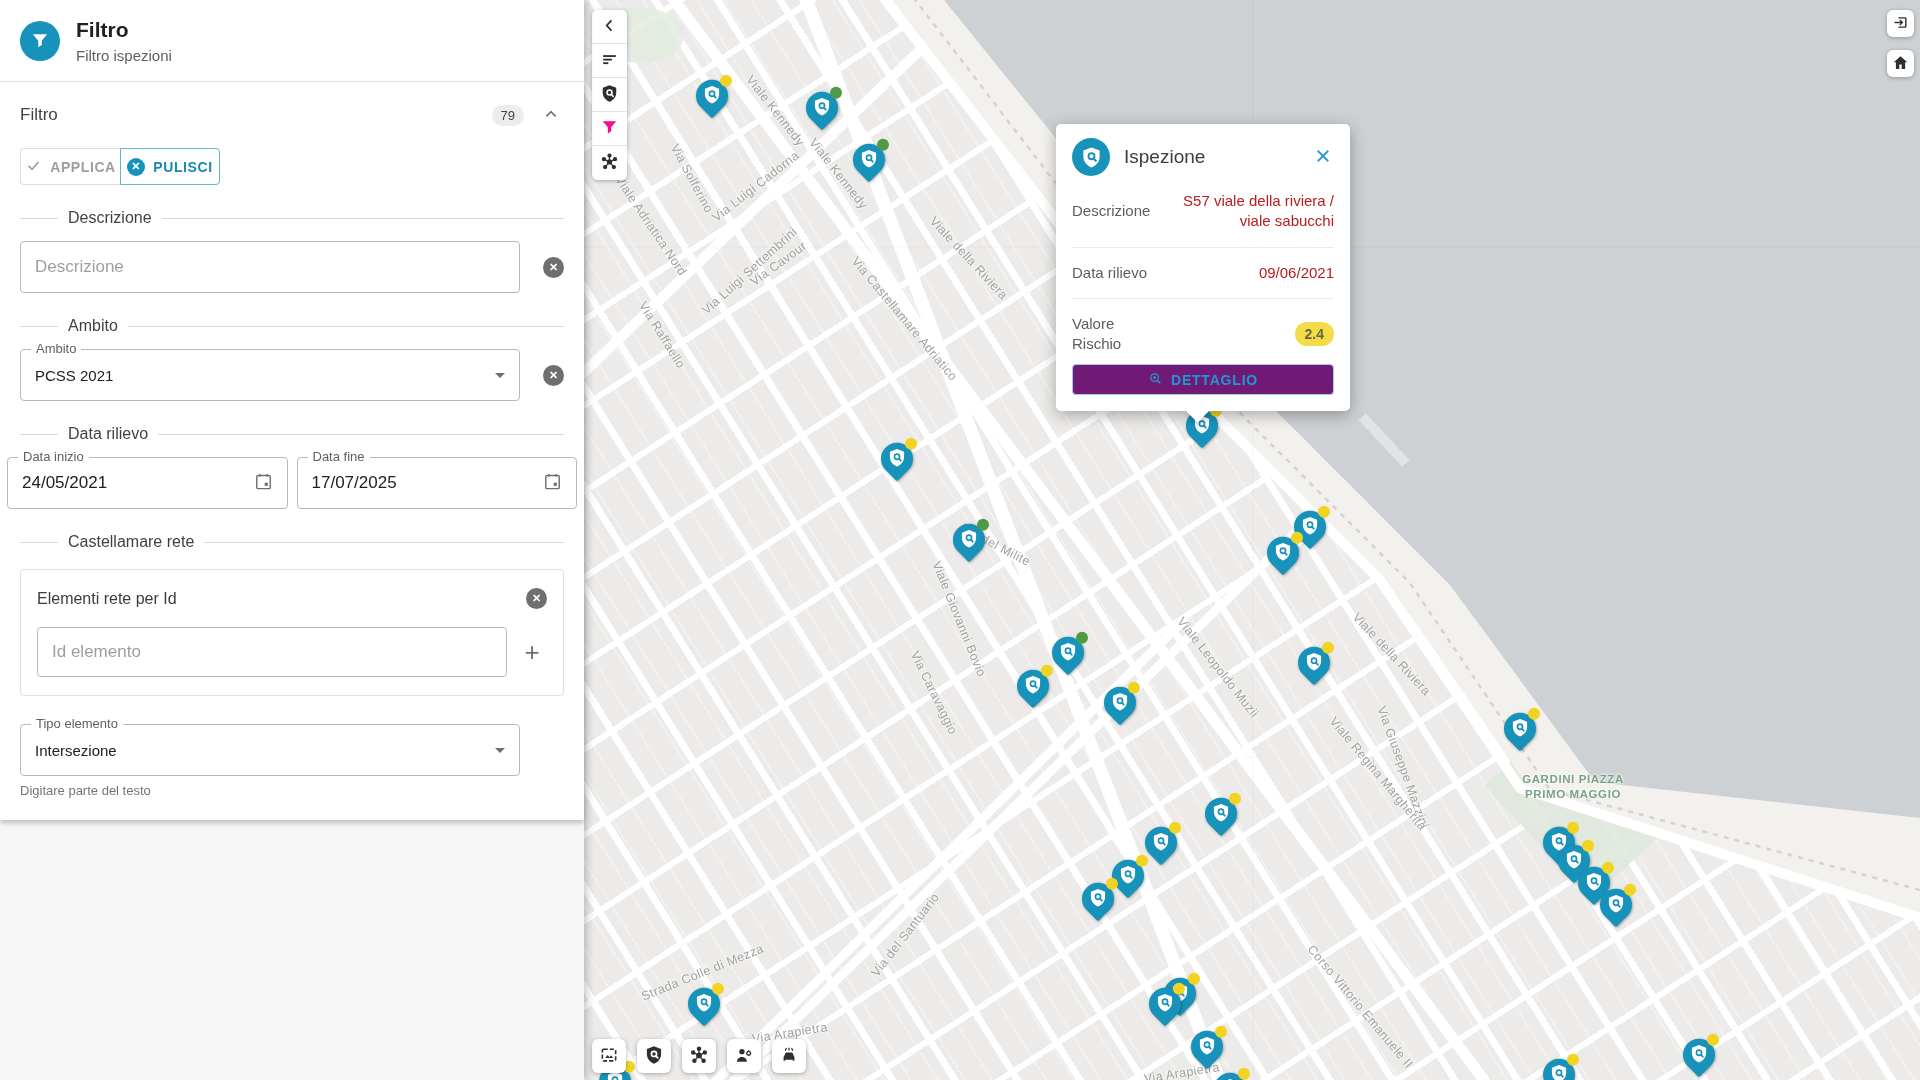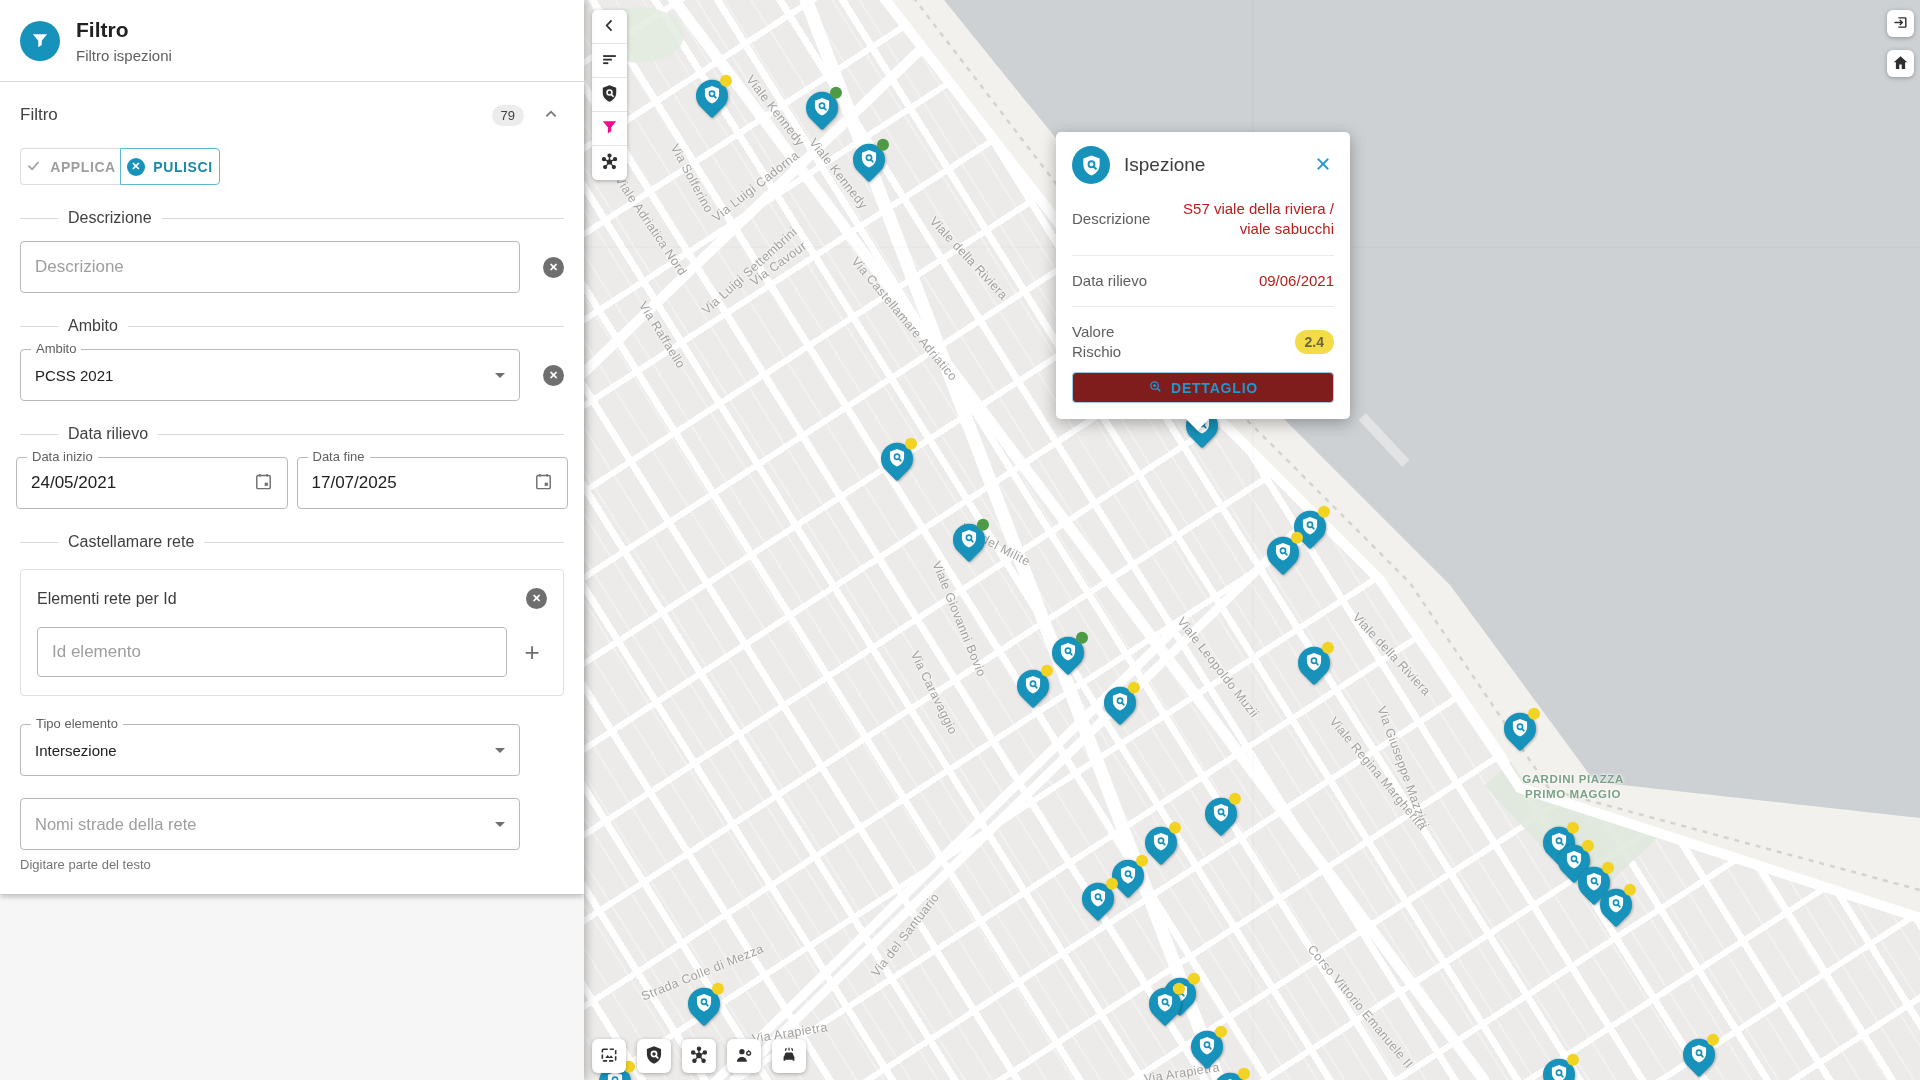--- a/index.html
+++ b/index.html
@@ -31,21 +31,21 @@
   .field-row { display:flex; align-items:center; margin:0 20px; gap:0; }
   .field { position:relative; flex:1; height:52px; border:1px solid #b9b9b9; border-radius:4px; background:#fff; display:flex; align-items:center; padding:0 14px; }
   .field input { border:0; outline:none; width:100%; font-size:17px; color:#212121; font-family:inherit; background:transparent; }
   .field input::placeholder { color:#9e9e9e; }
   .float-label { position:absolute; top:-8px; left:10px; background:#fff; padding:0 5px; font-size:13px; color:#5f5f5f; line-height:1; }
   .clear-col { width:44px; display:flex; justify-content:flex-end; }
   .gray-x { width:21px; height:21px; border-radius:50%; background:#6f6f6f; color:#fff; font-size:11px; font-weight:700; display:flex; align-items:center; justify-content:center; border:0; cursor:pointer; }
   .select-value { flex:1; font-size:15px; color:#212121; }
   .select-value.placeholder { color:#9e9e9e; font-size:16.5px; }
   .arrow-down { width:0; height:0; border-left:5px solid transparent; border-right:5px solid transparent; border-top:5px solid #6f6f6f; margin-left:8px; }
-  .date-row { display:flex; margin:0 16px; gap:9px; }
+  .date-row { display:flex; margin:0 7px; gap:9px; }
   .date-field { flex:1; }
   .cal-icon svg { width:19px; height:19px; }
   .rete-box { margin:18px 20px 0; border:1px solid #e0e0e0; border-radius:4px; padding:18px 16px; }
   .rete-head { display:flex; align-items:center; }
   .rete-label { font-size:16px; color:#3c3c3c; flex:1; }
   .rete-input-row { display:flex; align-items:center; margin-top:18px; gap:10px; }
   .rete-input-row .field { height:50px; }
   .plus-btn { border:0; background:none; font-size:26px; color:#6f6f6f; cursor:pointer; width:30px; line-height:1; font-weight:400; }
   .helper { margin:7px 20px 0; font-size:13px; color:#757575; }
   .mt18 { margin-top:18px; }
@@ -77,34 +77,34 @@
   .tool-btn:last-child { border-bottom:0; }
   .tool-btn svg { width:19px; height:19px; }
   .bottom-toolbar { position:absolute; left:8px; bottom:7px; display:flex; gap:11px; z-index:40; }
   .float-btn { width:34px; height:34px; background:#fff; border:0; border-radius:6px; box-shadow:0 1px 4px rgba(0,0,0,.3); display:flex; align-items:center; justify-content:center; cursor:pointer; color:#2f2f2f; }
   .float-btn svg { width:20px; height:20px; }
   .tr-buttons { position:absolute; right:6px; top:10px; display:flex; flex-direction:column; gap:13px; z-index:40; }
   .tr-buttons .float-btn { width:27px; height:27px; border-radius:6px; }
   .tr-buttons svg { width:17px; height:17px; }
 
   
-  .popup { position:absolute; left:472px; top:124px; width:294px; background:#fff; border-radius:5px; box-shadow:0 4px 16px rgba(0,0,0,.3); z-index:50; padding:14px 16px 16px;margin-top:8px; }
+  .popup { position:absolute; left:472px; top:124px; width:294px; background:#fff; border-radius:5px; box-shadow:0 4px 16px rgba(0,0,0,.3); z-index:50; padding:14px 16px 16px; }
   .popup .tail { position:absolute; left:133px; bottom:-8px; width:17px; height:17px; background:#fff; transform:rotate(45deg); box-shadow:3px 3px 4px rgba(0,0,0,.10); }
   .popup-head { display:flex; align-items:center; gap:14px; }
   .popup-icon { width:38px; height:38px; border-radius:50%; background:var(--teal); display:flex; align-items:center; justify-content:center; flex:0 0 38px; }
   .popup-icon svg { width:23px; height:23px; }
   .popup-title { font-size:19px; font-weight:500; color:#3d3d3d; flex:1; }
   .popup-close { border:0; background:none; cursor:pointer; padding:2px; }
   .popup-close svg { width:18px; height:18px; }
   .popup-row { display:flex; justify-content:space-between; align-items:center; padding:15px 0; border-bottom:1px solid #ebebeb; }
   .popup-row.last { border-bottom:0; padding-bottom:10px; }
   .popup-row .lbl { font-size:15px; color:#5d5d5d; width:80px; line-height:1.35; }
   .popup-row .val { font-size:15px; color:#b91c1c; text-align:right; max-width:190px; line-height:1.35; }
   .risk-badge { background:#F3DC48; color:#6b6540; font-size:14px; font-weight:700; padding:4px 10px; border-radius:12px; }
-  .detail-btn { width:100%; height:31px; border:1px solid #9fcde8; border-radius:4px; background:#7f1d1d; color:#2097d3; font-size:14px; font-weight:700; letter-spacing:.8px; display:flex; align-items:center; justify-content:center; gap:8px; cursor:pointer; font-family:inherit; }
+  .detail-btn { width:100%; height:31px; border:1px solid #9fcde8; border-radius:4px; background:#701a75; color:#2097d3; font-size:14px; font-weight:700; letter-spacing:.8px; display:flex; align-items:center; justify-content:center; gap:8px; cursor:pointer; font-family:inherit; }
   .detail-btn svg { width:15px; height:15px; }
 </style>
 </head>
 <body>
 
 <div class="app">
 
   <aside class="panel">
     <div class="panel-header">
       <div class="avatar">
@@ -221,27 +221,20 @@
 
       <div class="field-row mt18" style="margin-top:28px;">
         <div class="field">
           <span class="float-label">Tipo elemento</span>
           <span class="select-value">Intersezione</span>
           <span class="arrow-down"></span>
         </div>
         <div class="clear-col"></div>
       </div>
 
-      <div class="field-row" style="margin-top:22px;">
-        <div class="field">
-          <span class="select-value placeholder">Nomi strade della rete</span>
-          <span class="arrow-down"></span>
-        </div>
-        <div class="clear-col"></div>
-      </div>
       <div class="helper">Digitare parte del testo</div>
     </div>
   </aside>
 
   <div class="map">
     <div class="map-grid"></div>
 
     <svg class="geo" width="1336" height="1080" viewBox="0 0 1336 1080">
 
       <g stroke="#ffffff" stroke-linecap="round">

